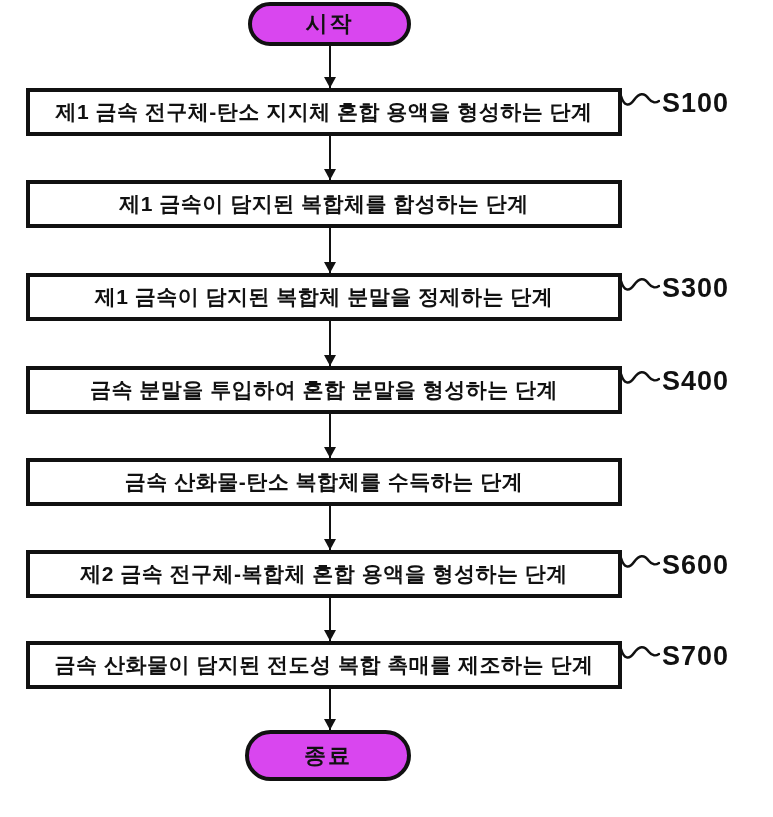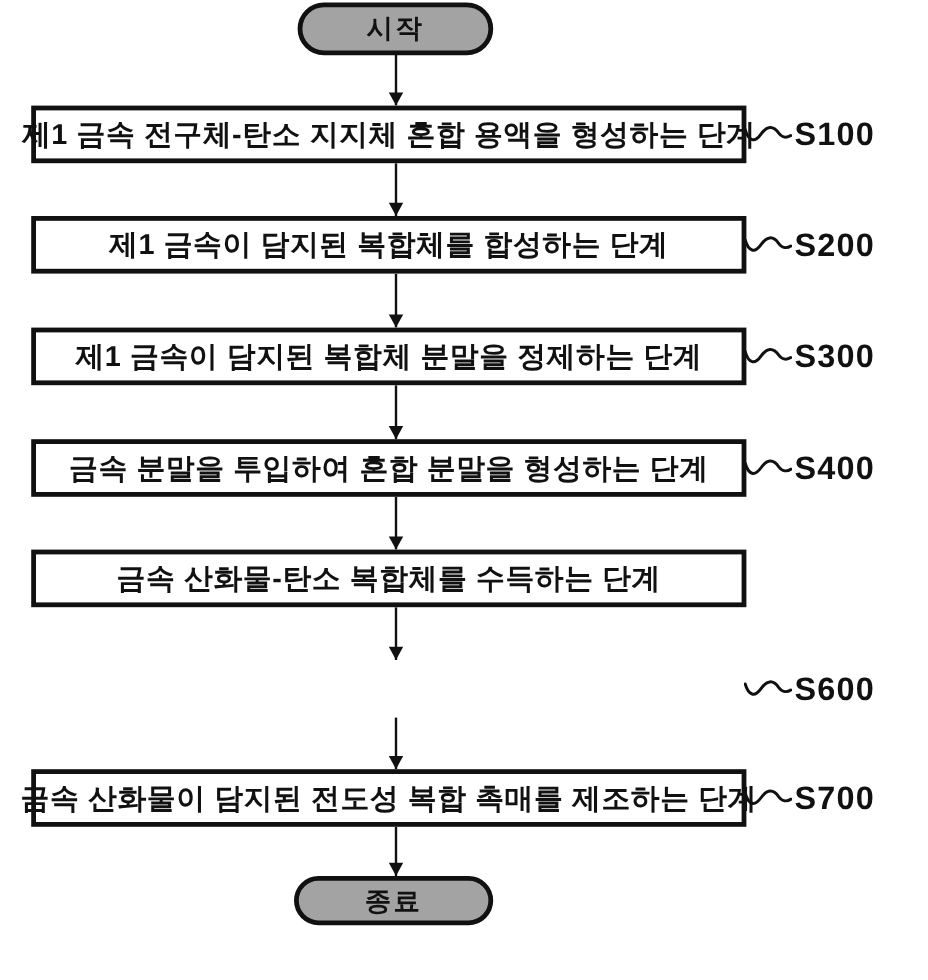--- a/index.html
+++ b/index.html
@@ -9,54 +9,53 @@
     height: 817px;
     background: #ffffff;
     font-family: "Liberation Sans", sans-serif;
     color: #111111;
     overflow: hidden;
   }
   .pill {
     position: absolute;
     border: 4px solid #111111;
     border-radius: 26px;
-    background: #a3a3a3;
+    background: #d946ef;
     box-sizing: border-box;
     display: flex;
     align-items: center;
     justify-content: center;
     font-weight: bold;
     font-size: 22px;
     letter-spacing: 2px;
   }
   #start-pill { left: 248px; top: 2px;  width: 163px; height: 44px; }
-  #end-pill   { left: 245px; top: 730px; width: 166px; height: 41px; }
+  #end-pill   { left: 245px; top: 730px; width: 166px; height: 51px; }
   .box {
     position: absolute;
     left: 26px;
     width: 596px;
     height: 48px;
     border: 4px solid #111111;
     box-sizing: border-box;
     background: #ffffff;
     display: flex;
     align-items: center;
     justify-content: center;
     font-weight: bold;
-    font-size: 24px;
+    font-size: 21px;
     letter-spacing: 0.5px;
     white-space: nowrap;
   }
   .side {
     position: absolute;
     left: 620px;
     width: 152px;
     height: 48px;
     display: flex;
-    align-items: center;
   }
   .tilde { flex: 0 0 auto; margin-right: 2px; }
   .scode {
     font-weight: bold;
     font-size: 27px;
     letter-spacing: 1px;
   }
   .arrow {
     position: absolute;
     left: 329px;
@@ -99,26 +98,20 @@
   <div class="side" style="top:88px;">
     <svg class="tilde" width="40" height="24" viewBox="0 0 40 24">
         <path d="M1,8 C4,18 9,19 14,12 C19,5 24,4 29,11 C32,15 36,15 39,13" stroke="#111" stroke-width="2.5" fill="none" stroke-linecap="round"></path>
       </svg>
     <span class="scode">S100</span>
   </div>
 
   <div class="box" style="top:180px;">
     <span>제1 금속이 담지된 복합체를 합성하는 단계</span>
   </div>
-  <div class="side" style="top:180px;">
-    <svg class="tilde" width="40" height="24" viewBox="0 0 40 24">
-        <path d="M1,8 C4,18 9,19 14,12 C19,5 24,4 29,11 C32,15 36,15 39,13" stroke="#111" stroke-width="2.5" fill="none" stroke-linecap="round"></path>
-      </svg>
-    <span class="scode">S200</span>
-  </div>
 
   <div class="box" style="top:273px;text-align:right;">
     <span>제1 금속이 담지된 복합체 분말을 정제하는 단계</span>
   </div>
   <div class="side" style="top:273px;">
     <svg class="tilde" width="40" height="24" viewBox="0 0 40 24">
         <path d="M1,8 C4,18 9,19 14,12 C19,5 24,4 29,11 C32,15 36,15 39,13" stroke="#111" stroke-width="2.5" fill="none" stroke-linecap="round"></path>
       </svg>
     <span class="scode">S300</span>
   </div>
@@ -130,20 +123,23 @@
     <svg class="tilde" width="40" height="24" viewBox="0 0 40 24">
         <path d="M1,8 C4,18 9,19 14,12 C19,5 24,4 29,11 C32,15 36,15 39,13" stroke="#111" stroke-width="2.5" fill="none" stroke-linecap="round"></path>
       </svg>
     <span class="scode">S400</span>
   </div>
 
   <div class="box" style="top:458px;">
     <span>금속 산화물-탄소 복합체를 수득하는 단계</span>
   </div>
 
+  <div class="box" style="top:550px;">
+    <span>제2 금속 전구체-복합체 혼합 용액을 형성하는 단계</span>
+  </div>
   <div class="side" style="top:550px;">
     <svg class="tilde" width="40" height="24" viewBox="0 0 40 24">
         <path d="M1,8 C4,18 9,19 14,12 C19,5 24,4 29,11 C32,15 36,15 39,13" stroke="#111" stroke-width="2.5" fill="none" stroke-linecap="round"></path>
       </svg>
     <span class="scode">S600</span>
   </div>
 
   <div class="box" style="top:641px;">
     <span>금속 산화물이 담지된 전도성 복합 촉매를 제조하는 단계</span>
   </div>

